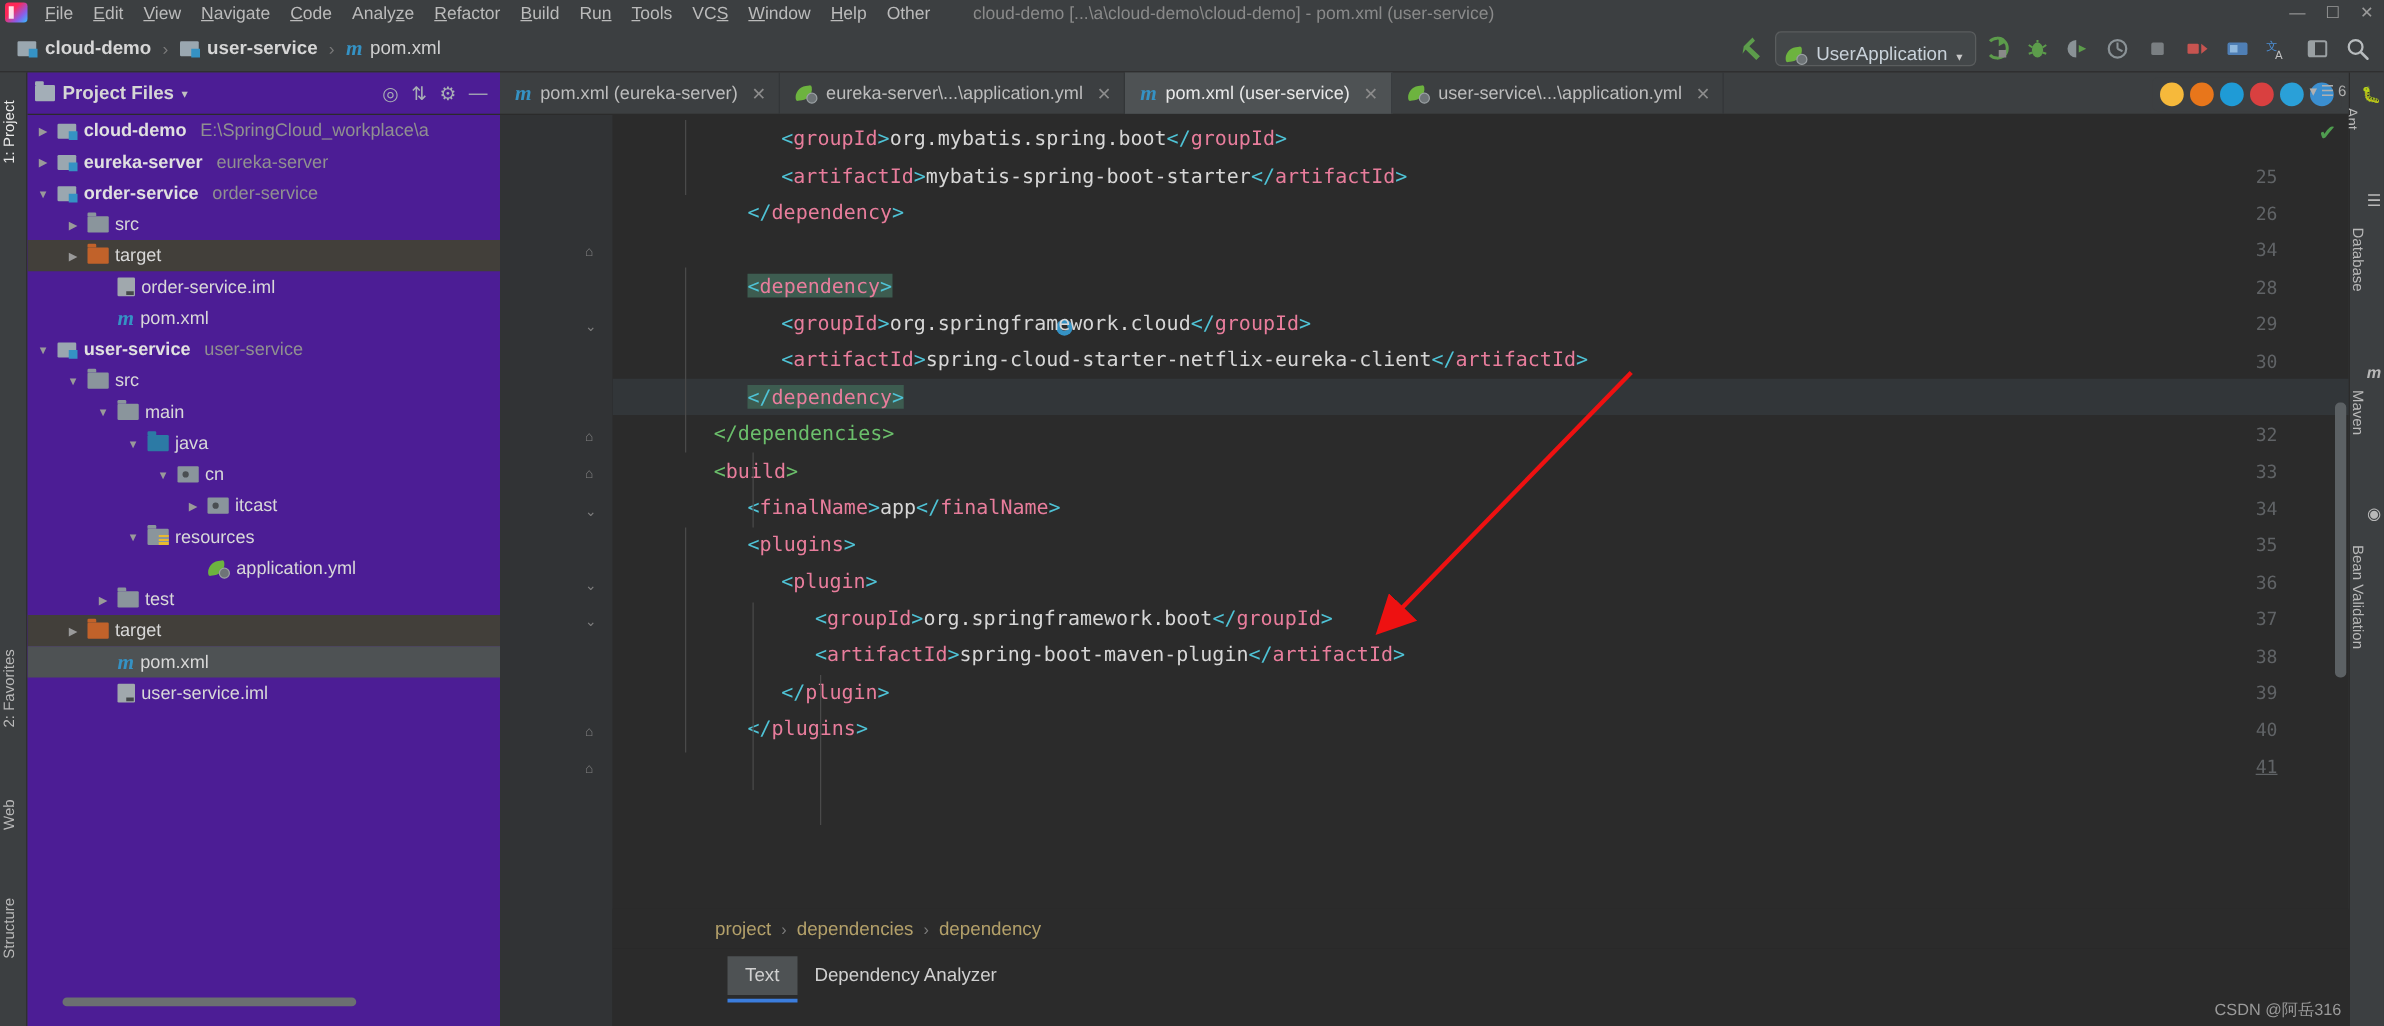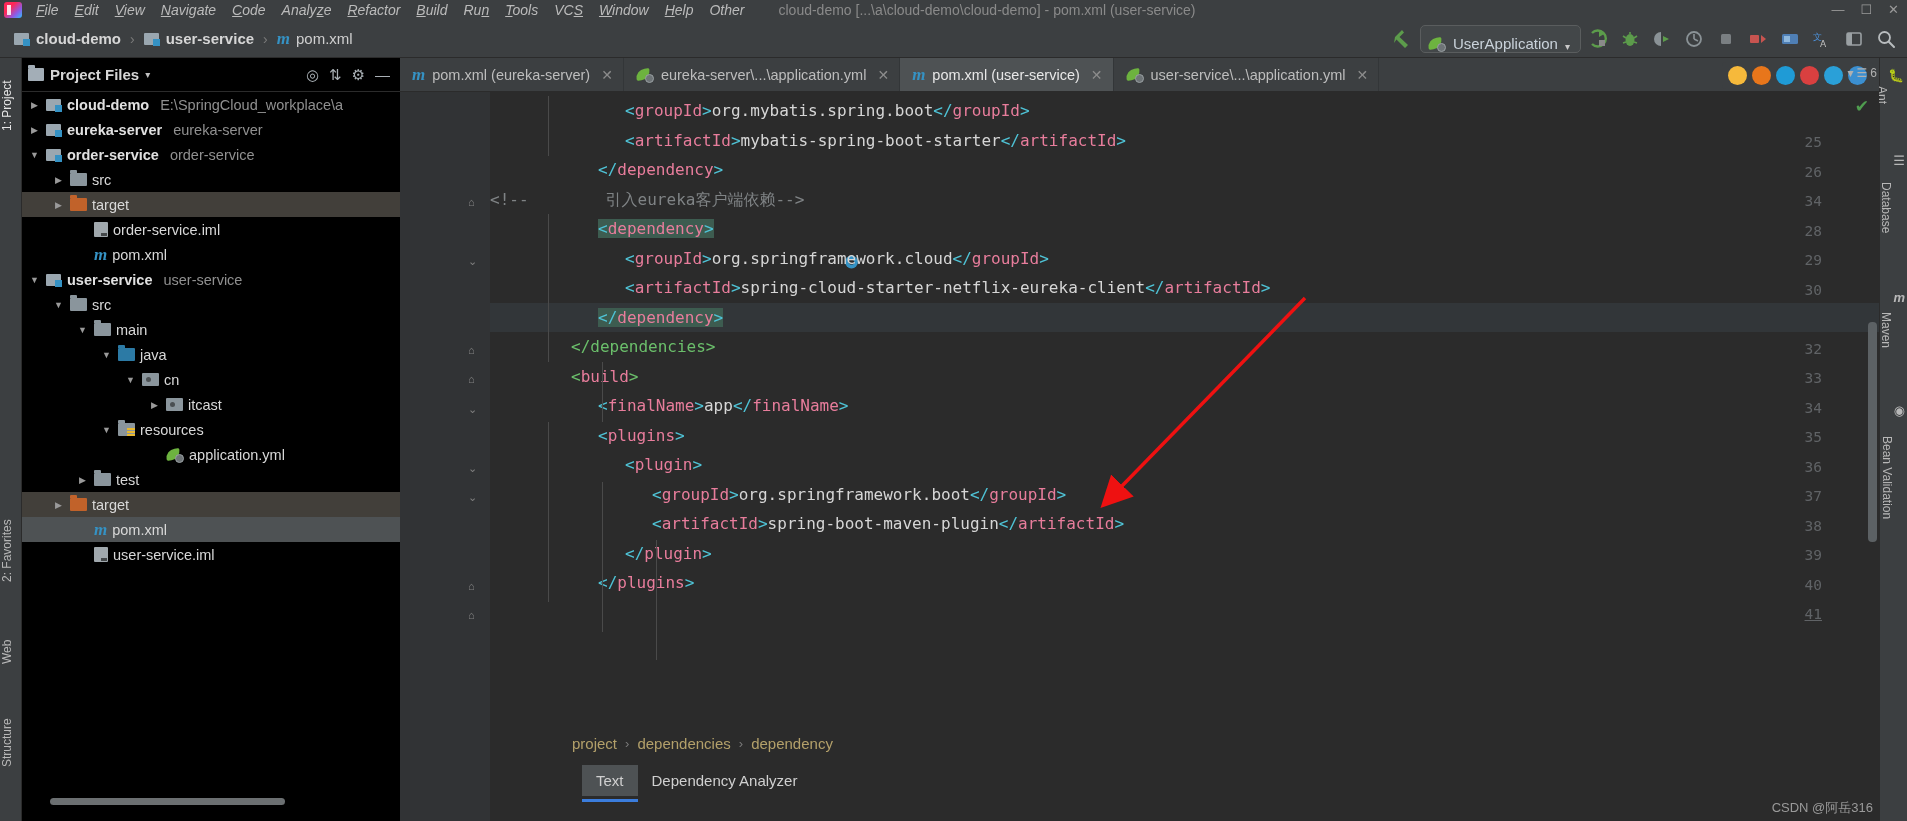--- a/index.html
+++ b/index.html
@@ -109,21 +109,21 @@
     position:absolute; right:2px; width:24px;
     color:#b8b8b8; font-size:12px;
     writing-mode:vertical-rl; text-orientation:mixed;
     white-space:nowrap; text-align:center;
   }
   .rl-icon { display:block; font-size:13px; margin-bottom:4px; writing-mode:horizontal-tb; }
 
   
   .project-panel {
     position:absolute; left:22px; top:58px; width:378px; height:763px;
-    background:#000000;
+    background:#4c1d95;
   }
   .pp-header {
     height:34px; display:flex; align-items:center; padding:0 6px;
     border-bottom:1px solid #2b2b2b; gap:6px;
   }
   .pp-title { color:#d6d6d6; font-size:15px; font-weight:bold; }
   .folder-ic {
     width:16px;height:13px;background:#a3aeb7;border-radius:1px;position:relative;
   }
   .folder-ic::before{
@@ -245,21 +245,21 @@
     position:absolute; right:34px; bottom:4px; color:#9a9a9a; font-size:13px;
   }
   .green-check { position:absolute; right:38px; top:96px; color:#4f9d4f; font-size:17px; }
   .warn-count { position:absolute; right:30px; top:66px; color:#b0b0b0; font-size:12px; display:flex; align-items:center; gap:3px; }
 </style>
 </head>
 <body>
 
 <div class="menubar">
   <div class="app-logo"></div>
-  <div id="menu-items" style="display:flex;font-style:italic;">
+  <div id="menu-items" style="display:flex;">
       <div class="menu-item"><span class="mn">F</span>ile</div>
       <div class="menu-item"><span class="mn">E</span>dit</div>
       <div class="menu-item"><span class="mn">V</span>iew</div>
       <div class="menu-item"><span class="mn">N</span>avigate</div>
       <div class="menu-item"><span class="mn">C</span>ode</div>
       <div class="menu-item">Analy<span class="mn">z</span>e</div>
       <div class="menu-item"><span class="mn">R</span>efactor</div>
       <div class="menu-item"><span class="mn">B</span>uild</div>
       <div class="menu-item">Ru<span class="mn">n</span></div>
       <div class="menu-item"><span class="mn">T</span>ools</div>
@@ -570,21 +570,20 @@
         <div class="gutter-num" style="top: 455px;">39</div>
         <div class="gutter-num" style="top: 484.5px;">40</div>
         <div class="fold" style="top: 487.5px;">⌂</div>
         <div class="gutter-num" style="top: 514px; text-decoration: underline;">41</div>
         <div class="fold" style="top: 517px;">⌂</div>
       </div>
     <div class="code-scroll" id="code-lines">
         <div class="cline" style="top: 4px; padding-left: 135px;"><span class="ang">&lt;</span><span class="tagpink">groupId</span><span class="ang">&gt;</span><span class="txt">org.mybatis.spring.boot</span><span class="ang">&lt;/</span><span class="tagpink">groupId</span><span class="ang">&gt;</span></div>
         <div class="cline" style="top: 33.5px; padding-left: 135px;"><span class="ang">&lt;</span><span class="tagpink">artifactId</span><span class="ang">&gt;</span><span class="txt">mybatis-spring-boot-starter</span><span class="ang">&lt;/</span><span class="tagpink">artifactId</span><span class="ang">&gt;</span></div>
         <div class="cline" style="top: 63px; padding-left: 108px;"><span class="ang">&lt;/</span><span class="tagpink">dependency</span><span class="ang">&gt;</span></div>
-        <div class="cline" style="top: 92.5px; padding-left: 0px;"><span class="cmt">&lt;!--</span><span class="cmt">        引入eureka客户端依赖--&gt;</span></div>
         <div class="cline" style="top: 122px; padding-left: 108px; text-align: center;"><span class="hlbox"><span class="ang">&lt;</span><span class="tagpink">dependency</span><span class="ang">&gt;</span></span></div>
         <div class="cline" style="top: 151.5px; padding-left: 135px;"><span class="ang">&lt;</span><span class="tagpink">groupId</span><span class="ang">&gt;</span><span class="txt">org.springframework.cloud</span><span class="ang">&lt;/</span><span class="tagpink">groupId</span><span class="ang">&gt;</span></div>
         <div class="cline" style="top: 181px; padding-left: 135px;"><span class="ang">&lt;</span><span class="tagpink">artifactId</span><span class="ang">&gt;</span><span class="txt">spring-cloud-starter-netflix-eureka-client</span><span class="ang">&lt;/</span><span class="tagpink">artifactId</span><span class="ang">&gt;</span></div>
         <div class="cl-hl-row" style="top: 210.5px;"></div>
         <div class="cline" style="top: 210.5px; padding-left: 108px;"><span class="hlbox"><span class="ang">&lt;/</span><span class="tagpink">dependency</span><span class="ang">&gt;</span></span></div>
         <div class="cline" style="top: 240px; padding-left: 81px;"><span class="taggreen">&lt;/</span><span class="taggreen">dependencies</span><span class="taggreen">&gt;</span></div>
         <div class="cline" style="top: 269.5px; padding-left: 81px;"><span class="taggreen">&lt;</span><span class="tagpink">build</span><span class="taggreen">&gt;</span></div>
         <div class="cline" style="top: 299px; padding-left: 108px;"><span class="ang">&lt;</span><span class="tagpink">finalName</span><span class="ang">&gt;</span><span class="txt">app</span><span class="ang">&lt;/</span><span class="tagpink">finalName</span><span class="ang">&gt;</span></div>
         <div class="cline" style="top: 328.5px; padding-left: 108px;"><span class="ang">&lt;</span><span class="tagpink">plugins</span><span class="ang">&gt;</span></div>
         <div class="cline" style="top: 358px; padding-left: 135px;"><span class="ang">&lt;</span><span class="tagpink">plugin</span><span class="ang">&gt;</span></div>

